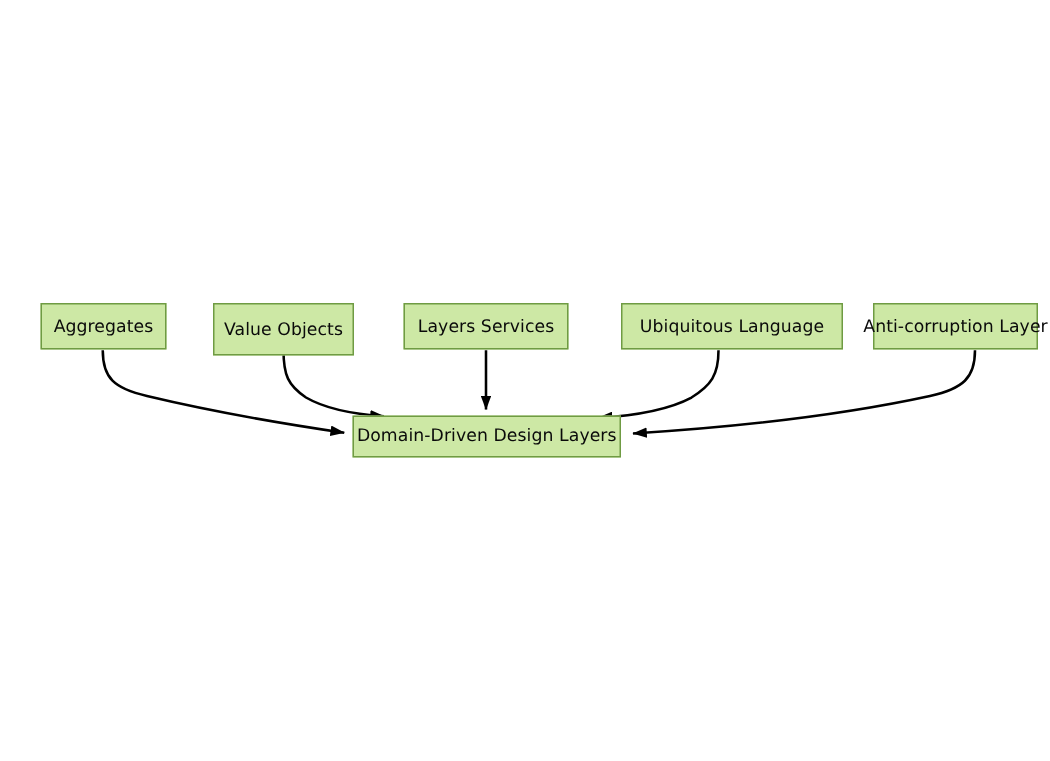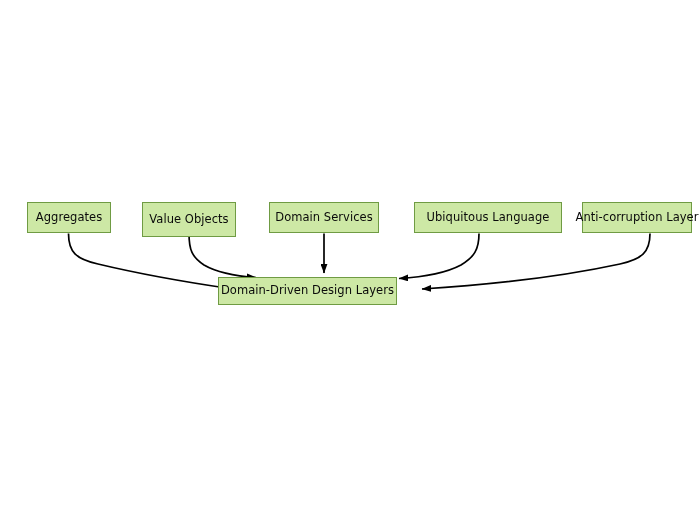--- a/index.html
+++ b/index.html
@@ -74,28 +74,28 @@
 
   <div class="node" style="left:3px; top:202px; width:84px; height:31px;">
     <span class="node-label">Aggregates</span>
   </div>
 
   <div class="node" style="left:118px; top:202px; width:94px; height:35px;">
     <span class="node-label">Value Objects</span>
   </div>
 
   <div class="node" style="left:245px; top:202px; width:110px; height:31px;">
-    <span class="node-label">Domain Services</span>
+    <span class="node-label">Layers Services</span>
   </div>
 
   <div class="node" style="left:390px; top:202px; width:148px; height:31px;">
     <span class="node-label">Ubiquitous Language</span>
   </div>
 
   <div class="node" style="left:558px; top:202px; width:110px; height:31px;">
     <span class="node-label">Anti-corruption Layer</span>
   </div>
 
-  <div class="node" style="left:194px; top:277px; width:179px; height:28px;">
+  <div class="node" style="left:211px; top:277px; width:179px; height:28px;">
     <span class="node-label">Domain-Driven Design Layers</span>
   </div>
 
 </div>
 
 </body></html>

